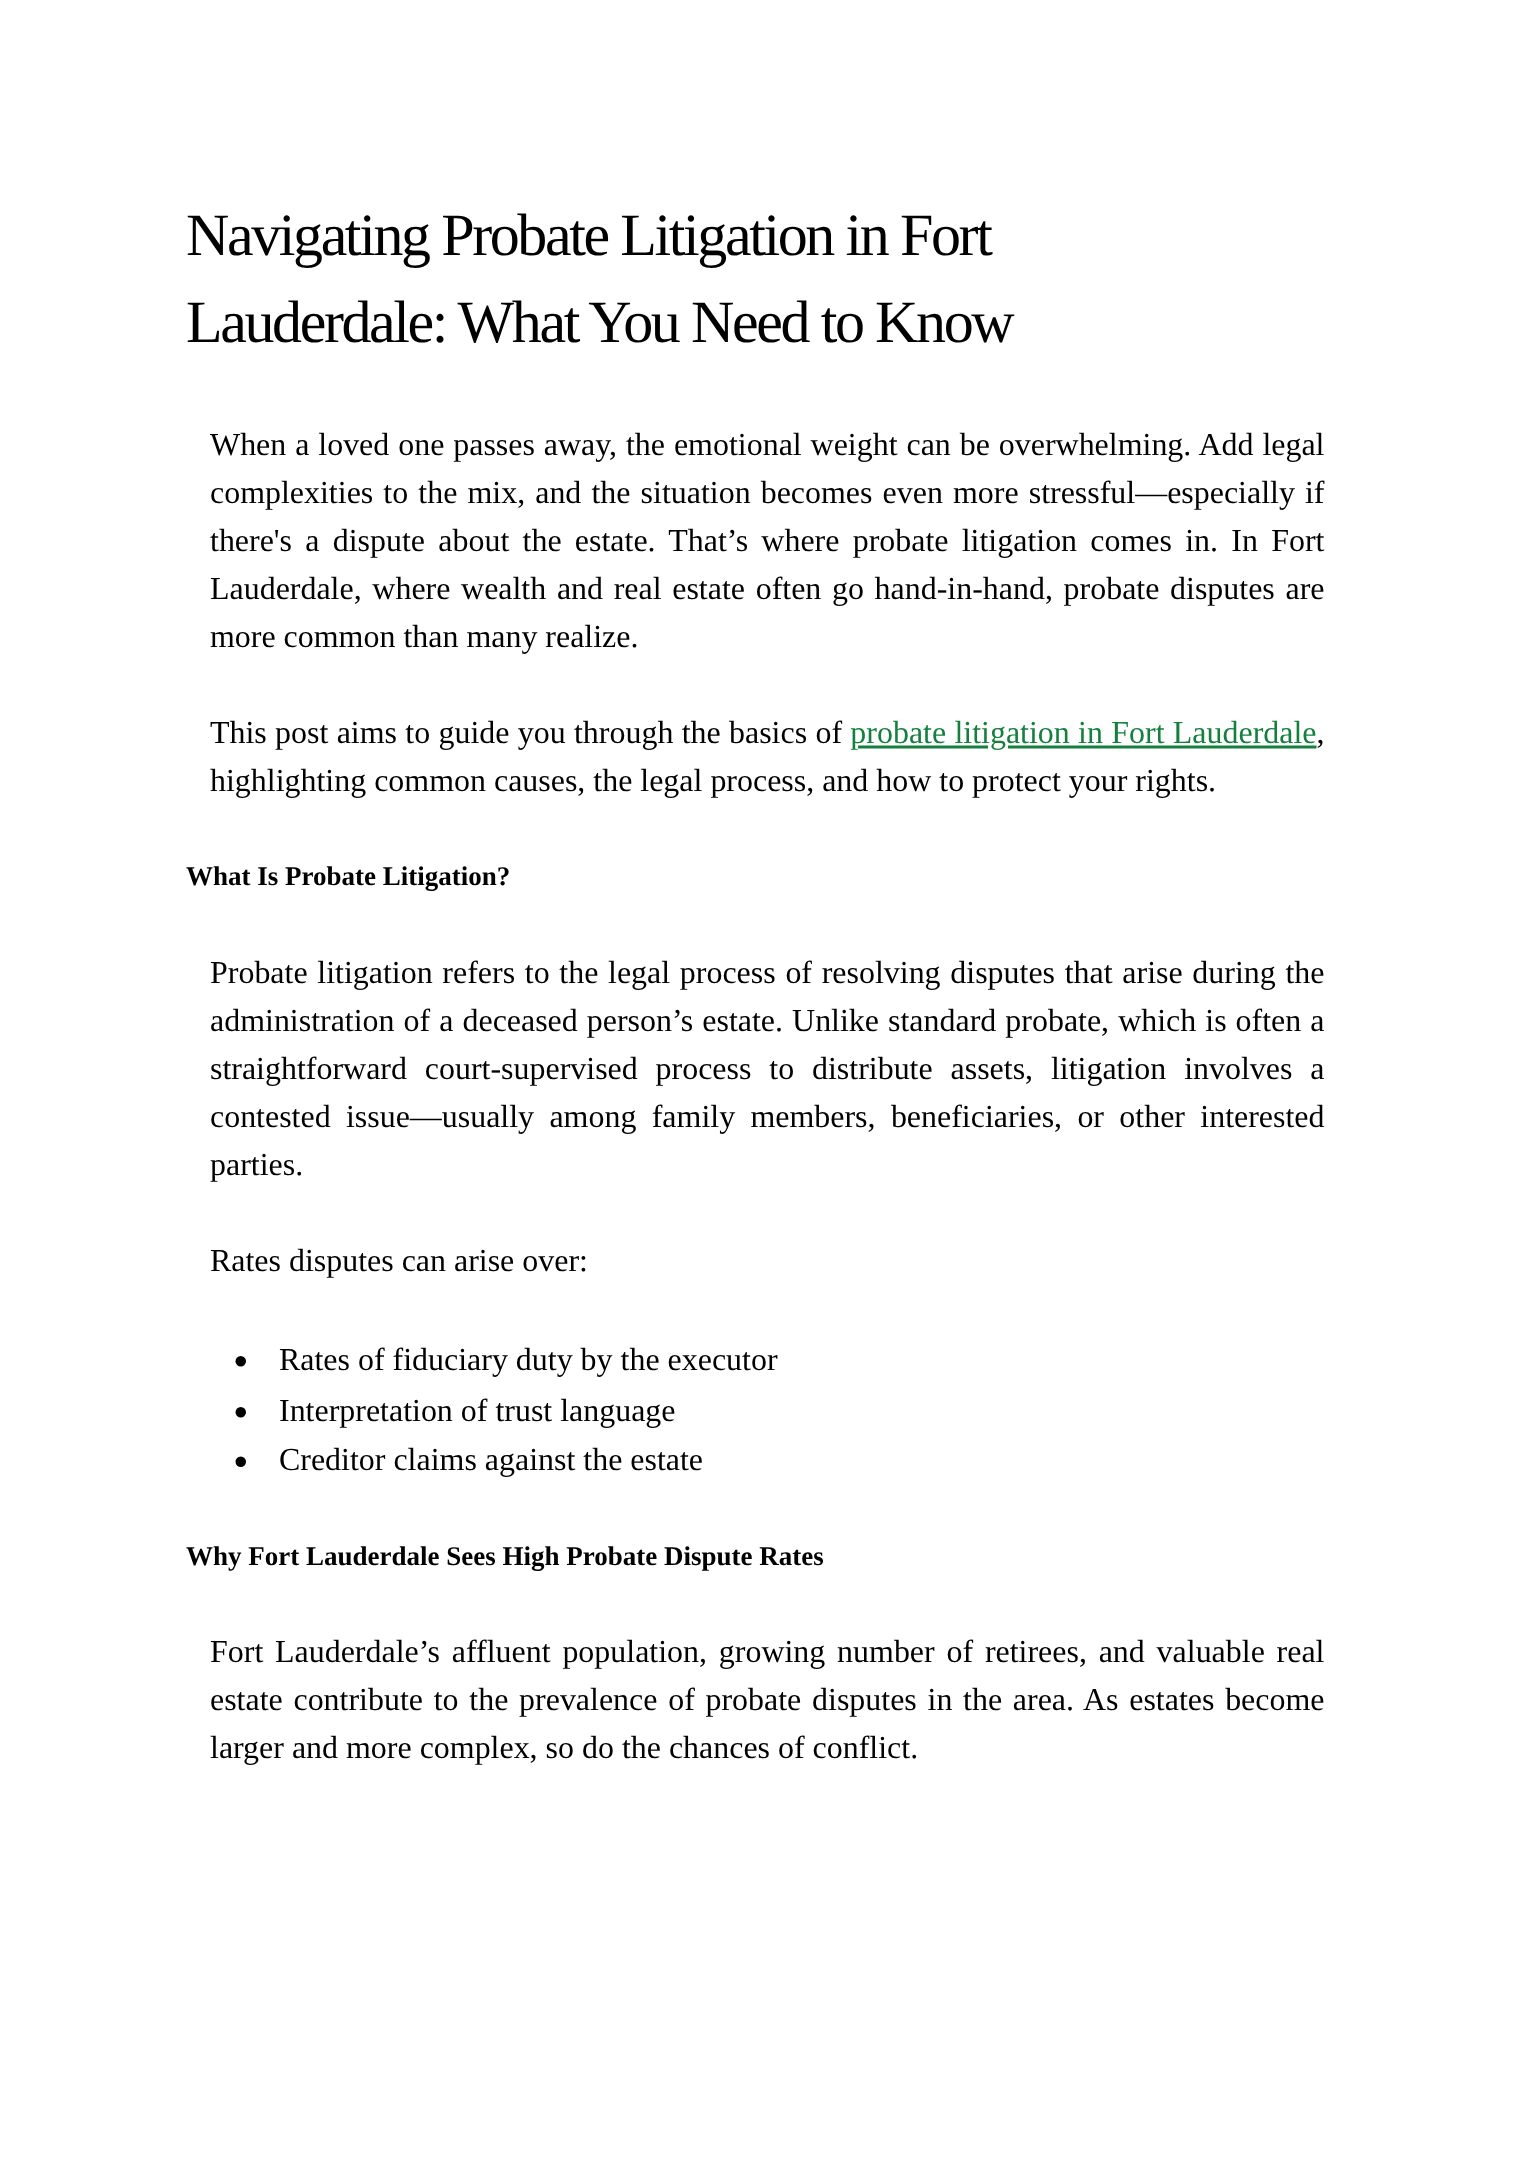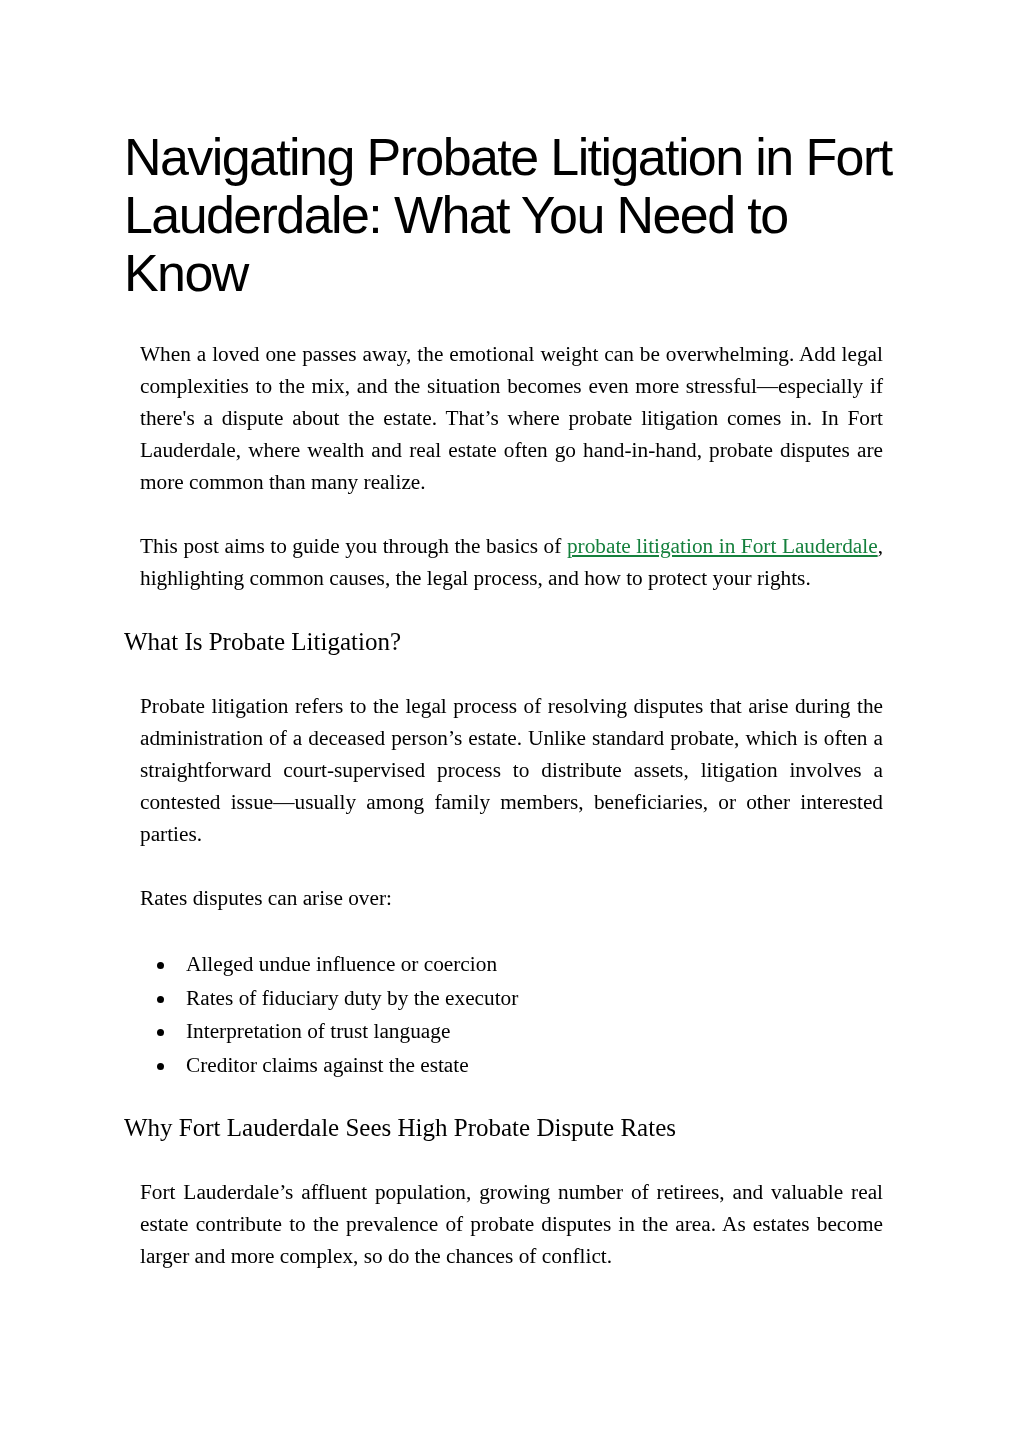--- a/index.html
+++ b/index.html
@@ -1,30 +1,30 @@
 <!DOCTYPE html>
 <html><head>
   <meta charset="utf-8">
   <style>
     html, body { margin: 0; padding: 0; background: #ffffff; }
     body { width: 1023px; height: 1447px; position: relative; overflow: hidden; }
     .page { position: absolute; left: 124px; top: 128px; width: 775px; color: #000; }
     .title {
-      font-family: Liberation Sans, sans-serif;
-      font-size: 52px; line-height: 58px; letter-spacing: -1.6px;
+      font-family: Liberation Serif, serif;
+      font-size: 40px; line-height: 58px; letter-spacing: -1.6px;
       margin: 0; font-weight: normal; color: #000;
     }
     .body-text {
       font-family: "Liberation Serif", serif;
       font-size: 21.3px; line-height: 32px; text-align: justify;
       margin: 16px;
     }
     .heading {
-      font-family: "Liberation Serif", serif; font-weight: normal;
-      font-size: 25px; line-height: 32px; margin: 0;
+      font-family: "Liberation Serif", serif; font-weight: bold;
+      font-size: 18px; line-height: 32px; margin: 0;
     }
     a.link { color: #15803d; text-decoration: underline; }
     ul.bullets { list-style: none; margin: 0; padding: 0; }
     ul.bullets li {
       font-family: "Liberation Serif", serif; font-size: 21.3px; line-height: 33.5px;
       position: relative; padding-left: 62px;
     }
     ul.bullets li .bullet {
       position: absolute; left: 33px; top: 14px; width: 7px; height: 7px;
       background: #000; border-radius: 50%;
@@ -43,21 +43,20 @@
 
   <p class="body-text" style="margin-top:32px;"><span>This post aims to guide you through the basics of </span><a class="link" href="#">probate litigation in Fort Lauderdale</a><span>, highlighting common causes, the legal process, and how to protect your rights.</span></p>
 
   <h2 class="heading" style="margin-top:32px;">What Is Probate Litigation?</h2>
 
   <p class="body-text" style="margin-top:32px;">Probate litigation refers to the legal process of resolving disputes that arise during the administration of a deceased person’s estate. Unlike standard probate, which is often a straightforward court-supervised process to distribute assets, litigation involves a contested issue—usually among family members, beneficiaries, or other interested parties.</p>
 
   <p class="body-text" style="margin-top:32px;">Rates disputes can arise over:</p>
 
   <ul class="bullets" style="margin-top:34px;">
-    <li><span class="bullet"></span><span>Alleged undue influence or coercion</span></li>
     <li><span class="bullet"></span><span>Rates of fiduciary duty by the executor</span></li>
     <li><span class="bullet"></span><span>Interpretation of trust language</span></li>
     <li><span class="bullet"></span><span>Creditor claims against the estate</span></li>
   </ul>
 
   <h2 class="heading" style="margin-top:30px;">Why Fort Lauderdale Sees High Probate Dispute Rates</h2>
 
   <p class="body-text" style="margin-top:32px;">Fort Lauderdale’s affluent population, growing number of retirees, and valuable real estate contribute to the prevalence of probate disputes in the area. As estates become larger and more complex, so do the chances of conflict.</p>
 </div>
 

